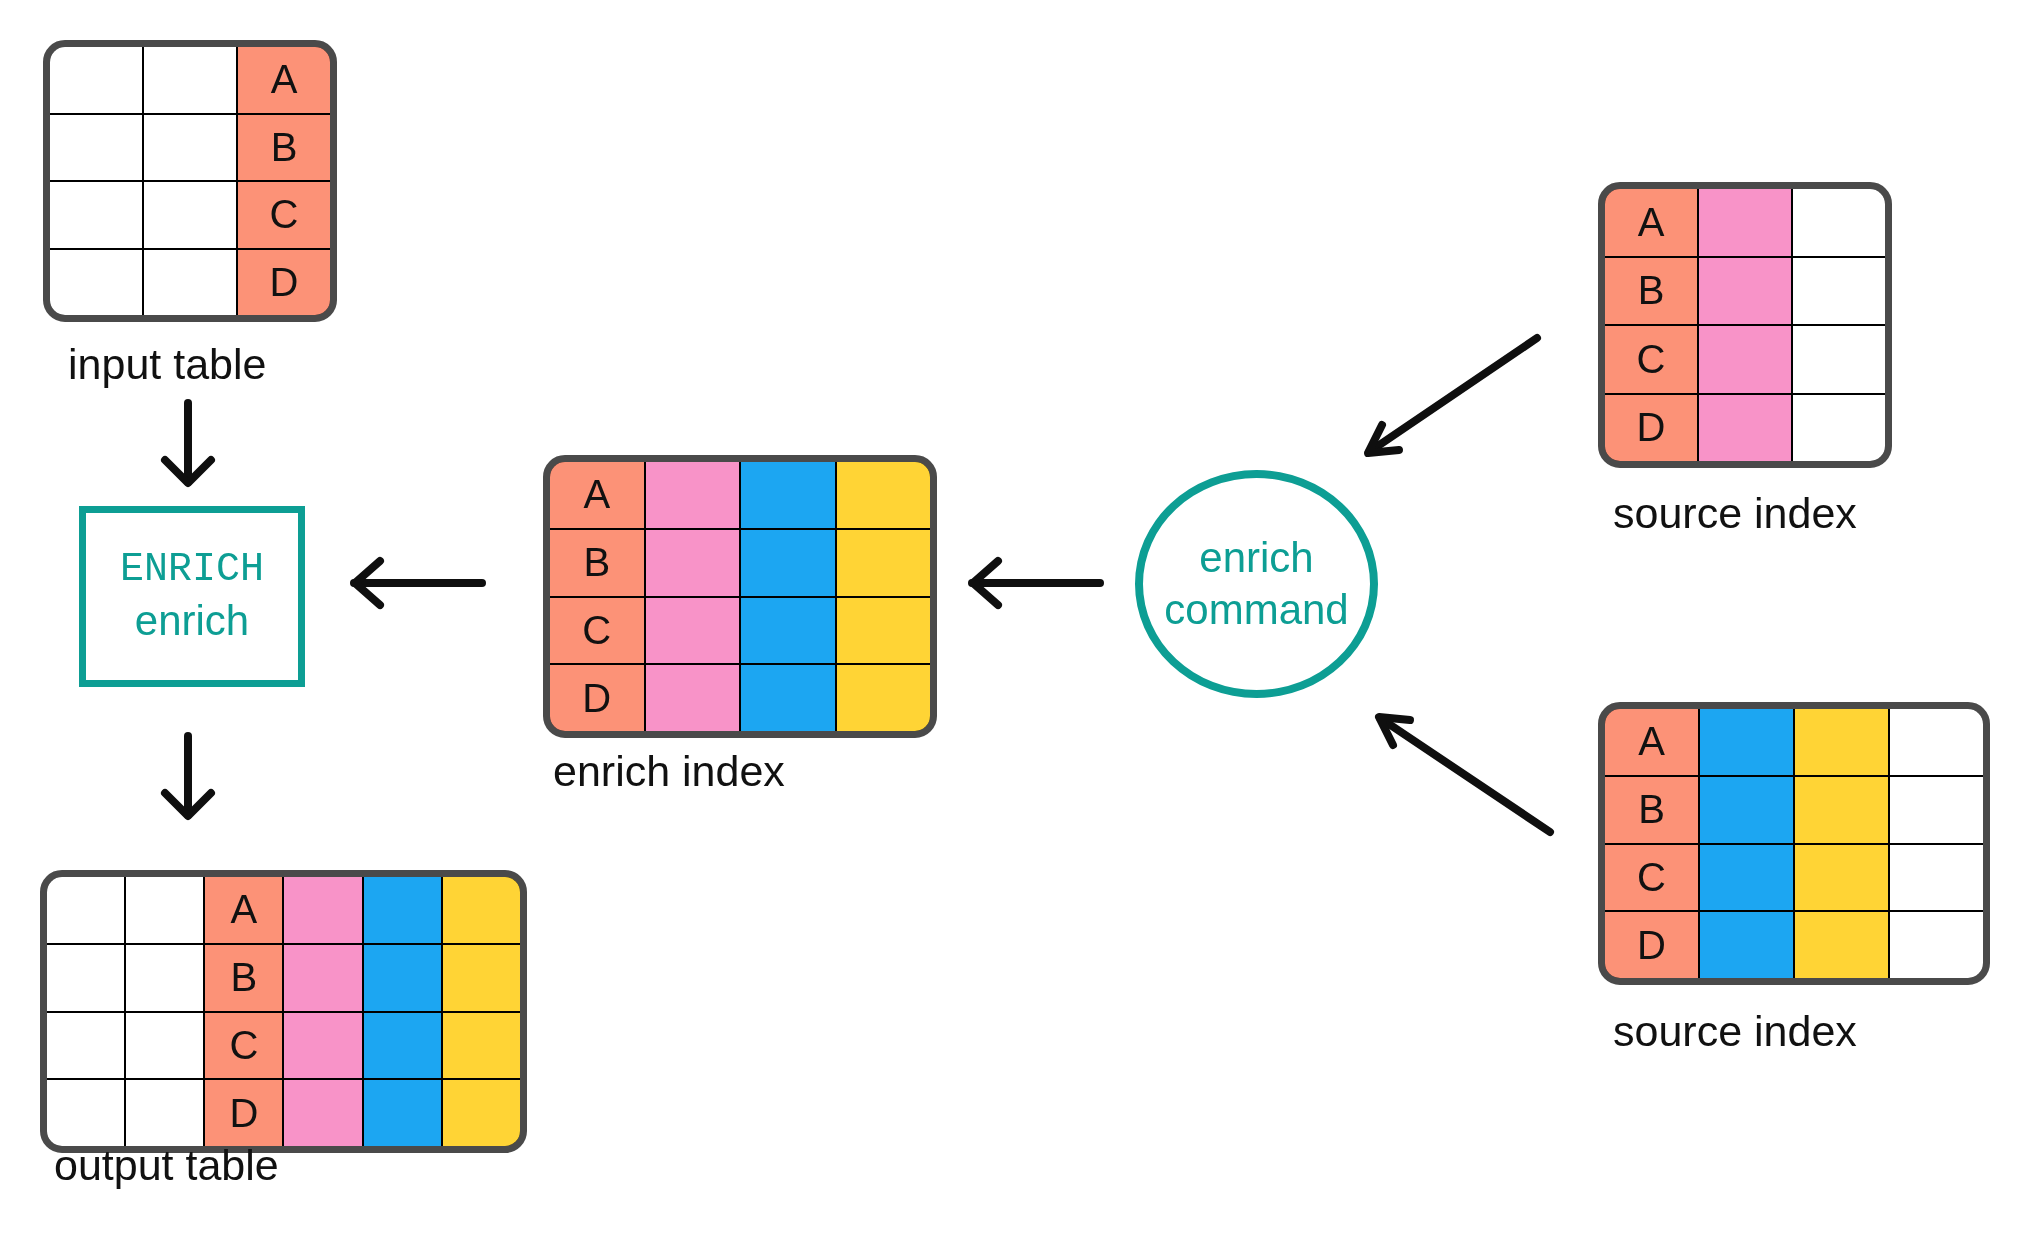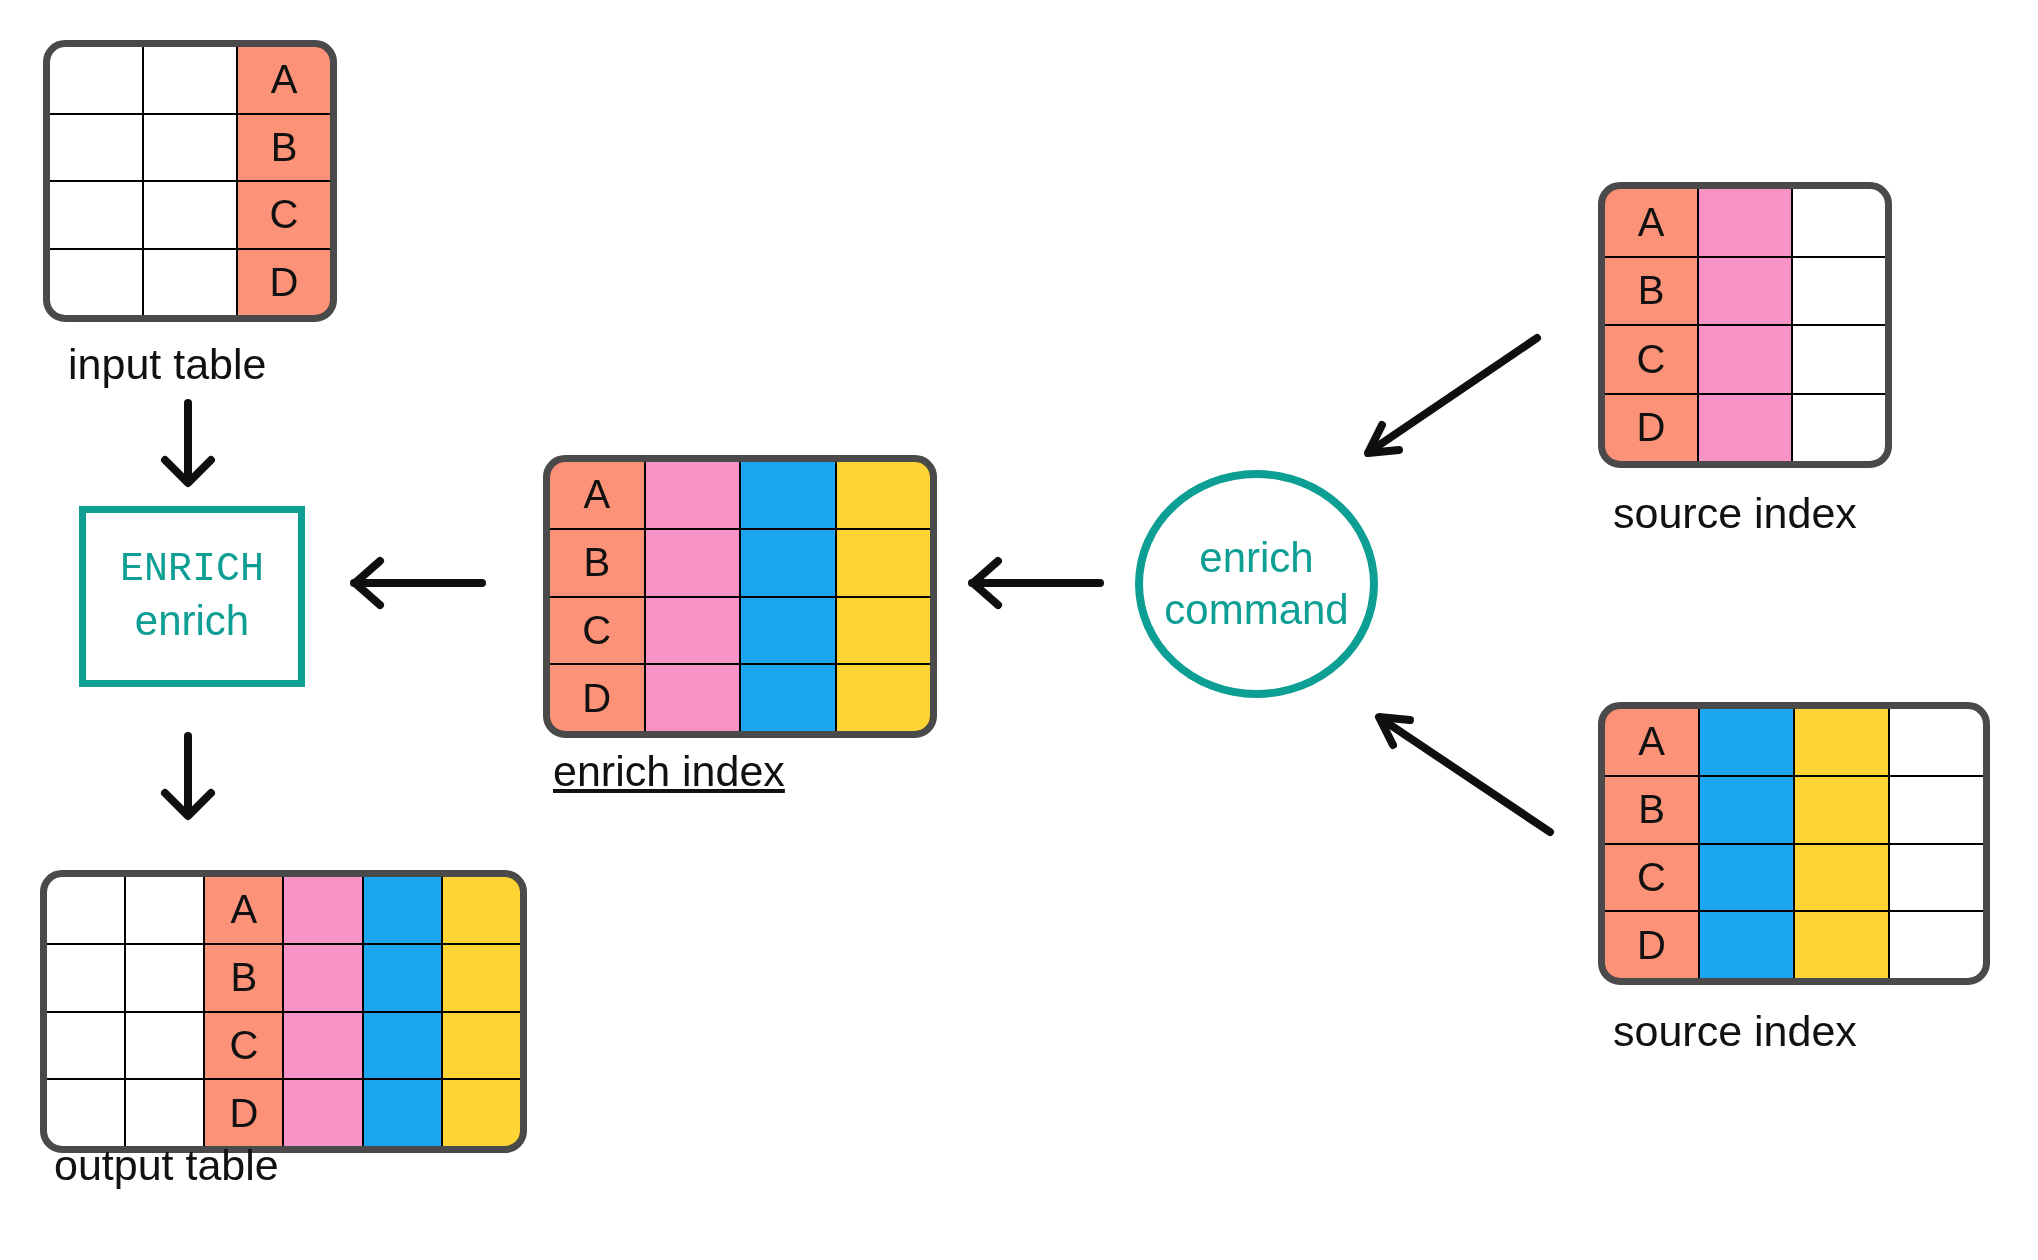--- a/index.html
+++ b/index.html
@@ -168,21 +168,21 @@
     <div class="cell c-yellow"></div>
     <div class="cell c-key">C</div>
     <div class="cell c-pink"></div>
     <div class="cell c-blue"></div>
     <div class="cell c-yellow"></div>
     <div class="cell c-key">D</div>
     <div class="cell c-pink"></div>
     <div class="cell c-blue"></div>
     <div class="cell c-yellow"></div>
   </div>
-  <div class="tlabel" style="left:553px; top:750px;text-decoration:underline;">enrich index</div>
+  <div class="tlabel" style="left:553px; top:750px;">enrich index</div>
 
   <svg class="arrow-svg" style="left:346px; top:553px;" width="140" height="60" viewBox="0 0 140 60">
     <line x1="136" y1="30" x2="8" y2="30"></line>
     <polyline points="34,8 9,30 34,52"></polyline>
   </svg>
 
   <svg class="arrow-svg" style="left:964px; top:553px;" width="140" height="60" viewBox="0 0 140 60">
     <line x1="136" y1="30" x2="8" y2="30"></line>
     <polyline points="34,8 9,30 34,52"></polyline>
   </svg>

